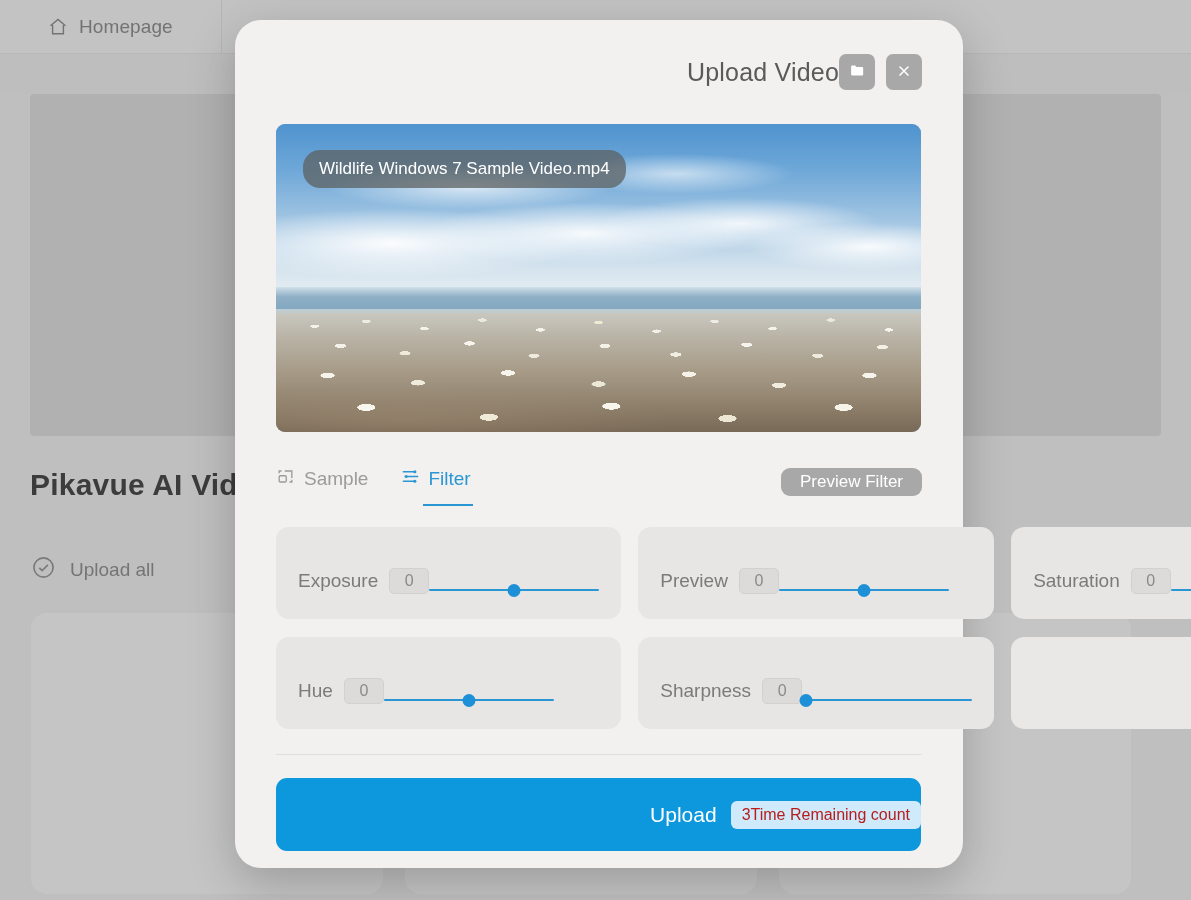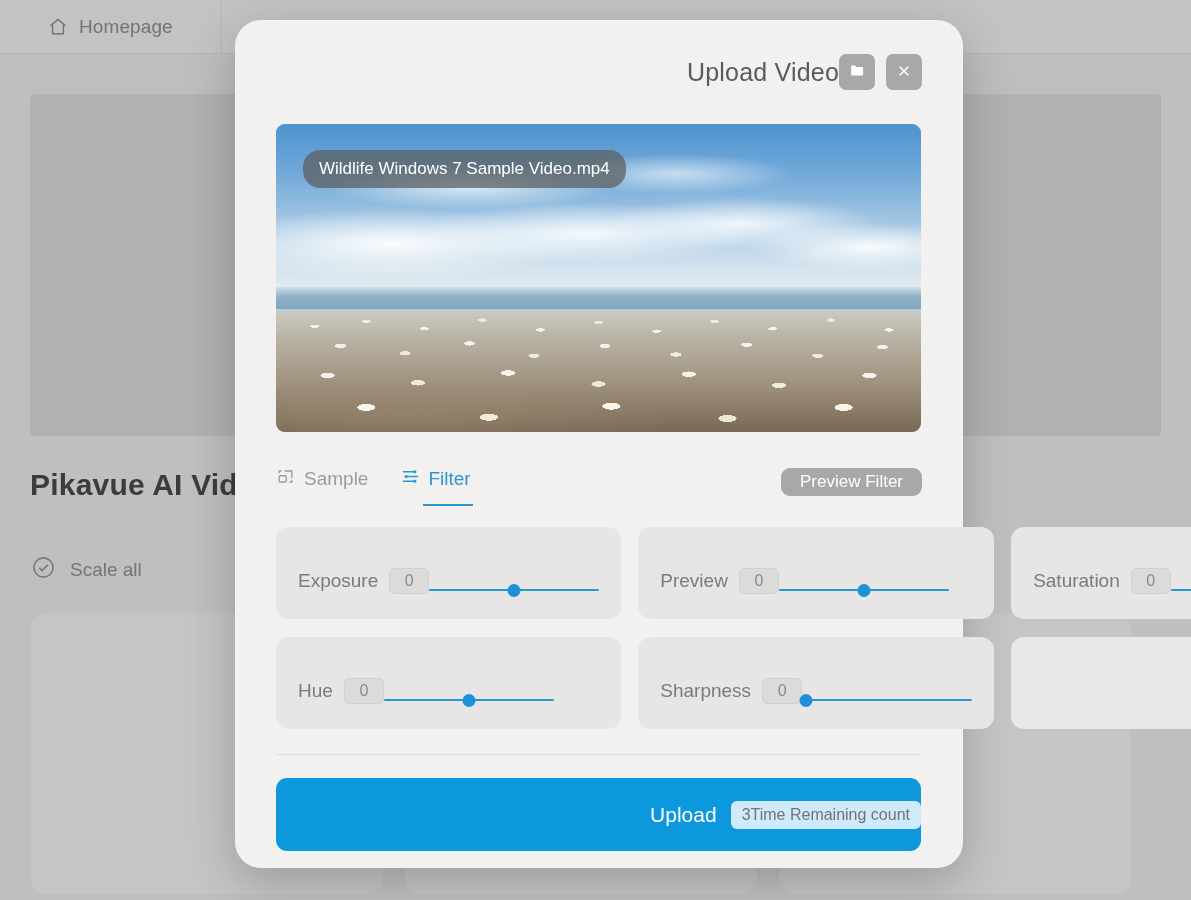--- a/index.html
+++ b/index.html
@@ -350,21 +350,21 @@
     font-size: 21px;
     display: flex;
     align-items: center;
     justify-content: flex-end;
     gap: 14px;
     cursor: pointer;
     font-family: inherit;
   }
   .upload-count {
     background: #cfeafa;
-    color: #737373;
+    color: #b91c1c;
     font-size: 16px;
     padding: 5px 11px;
     border-radius: 6px;
   }
 </style>
 </head>
 <body>
 
 <div id="page-root">
 
@@ -399,21 +399,21 @@
 
     <div class="page-title">Pikavue AI Vide</div>
 
     <div class="select-all">
       <span>
         <svg width="25" height="25" viewBox="0 0 24 24" fill="none" stroke="#757575" stroke-width="1.6">
           <circle cx="12" cy="12" r="9.2"></circle>
             <path d="M8 12.3l2.7 2.7L16.2 9.5"></path>
         </svg>
       </span>
-      <span>Scale all</span>
+      <span>Upload all</span>
     </div>
 
     <div class="card-row">
       <div class="bg-card"></div>
       <div class="bg-card"></div>
       <div class="bg-card"></div>
     </div>
 
     <div class="dim-veil"></div>
   </div>

